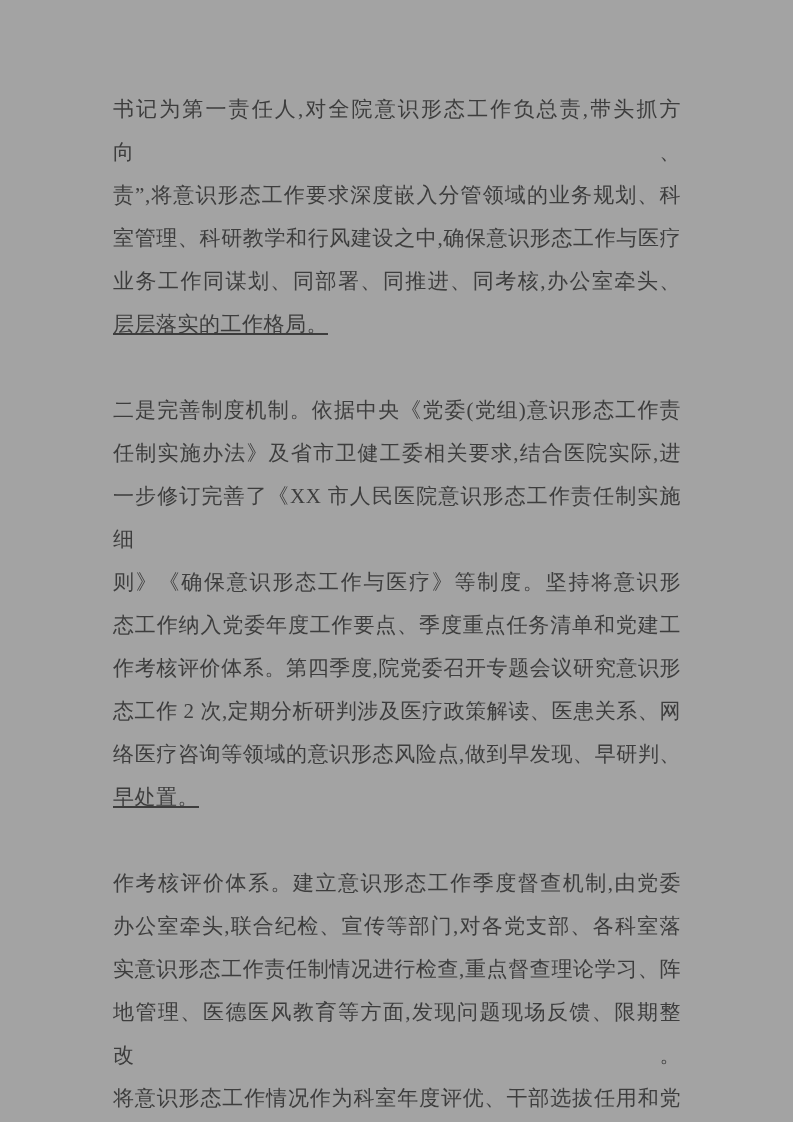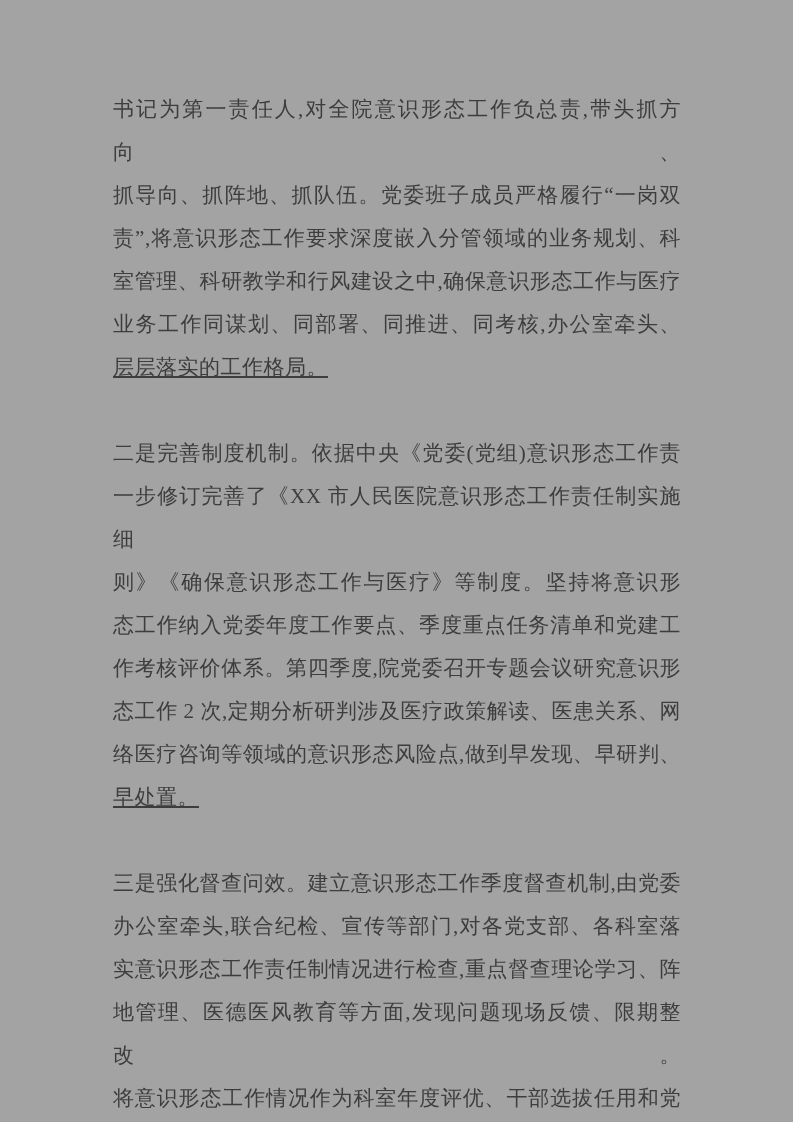--- a/index.html
+++ b/index.html
@@ -43,40 +43,40 @@
   }
 </style>
 </head>
 <body>
 
 <div class="page">
   <div class="doc-body">
 
     <div class="paragraph">
       <div class="line">书记为第一责任人,对全院意识形态工作负总责,带头抓方向、</div>
-      <div class="line">抓导向、抓阵地、抓队伍。党委班子成员严格履行“一岗双</div>
       <div class="line">责”,将意识形态工作要求深度嵌入分管领域的业务规划、科</div>
       <div class="line">室管理、科研教学和行风建设之中,确保意识形态工作与医疗</div>
       <div class="line">业务工作同谋划、同部署、同推进、同考核,办公室牵头、</div>
       <div class="line last">层层落实的工作格局。</div>
     </div>
 
     <div class="paragraph">
       <div class="line">二是完善制度机制。依据中央《党委(党组)意识形态工作责</div>
+      <div class="line">任制实施办法》及省市卫健工委相关要求,结合医院实际,进</div>
       <div class="line">一步修订完善了《XX 市人民医院意识形态工作责任制实施细</div>
       <div class="line">则》《确保意识形态工作与医疗》等制度。坚持将意识形</div>
       <div class="line">态工作纳入党委年度工作要点、季度重点任务清单和党建工</div>
       <div class="line">作考核评价体系。第四季度,院党委召开专题会议研究意识形</div>
       <div class="line">态工作 2 次,定期分析研判涉及医疗政策解读、医患关系、网</div>
       <div class="line">络医疗咨询等领域的意识形态风险点,做到早发现、早研判、</div>
       <div class="line last">早处置。</div>
     </div>
 
     <div class="paragraph">
-      <div class="line">三是强化督查问效。建立意识形态工作季度督查机制,由党委</div>
+      <div class="line">作考核评价体系。建立意识形态工作季度督查机制,由党委</div>
       <div class="line">办公室牵头,联合纪检、宣传等部门,对各党支部、各科室落</div>
       <div class="line">实意识形态工作责任制情况进行检查,重点督查理论学习、阵</div>
       <div class="line">地管理、医德医风教育等方面,发现问题现场反馈、限期整改。</div>
       <div class="line">将意识形态工作情况作为科室年度评优、干部选拔任用和党</div>
     </div>
 
   </div>
 </div>
 
 </body></html>

